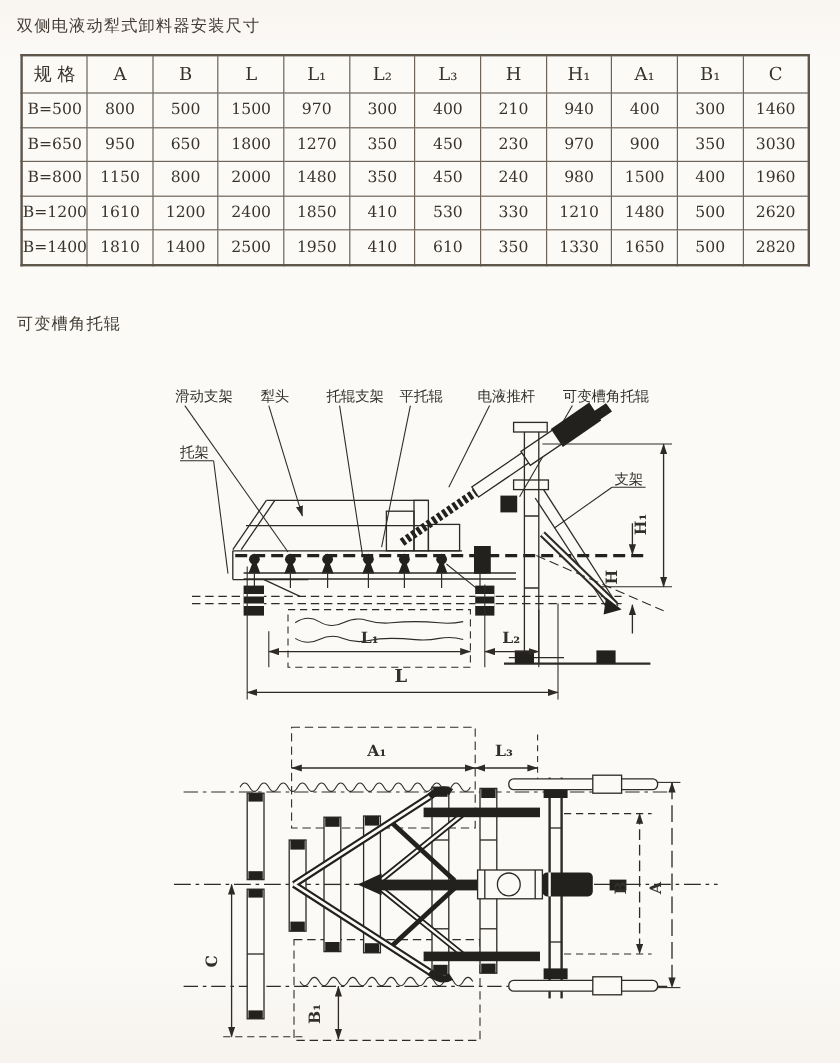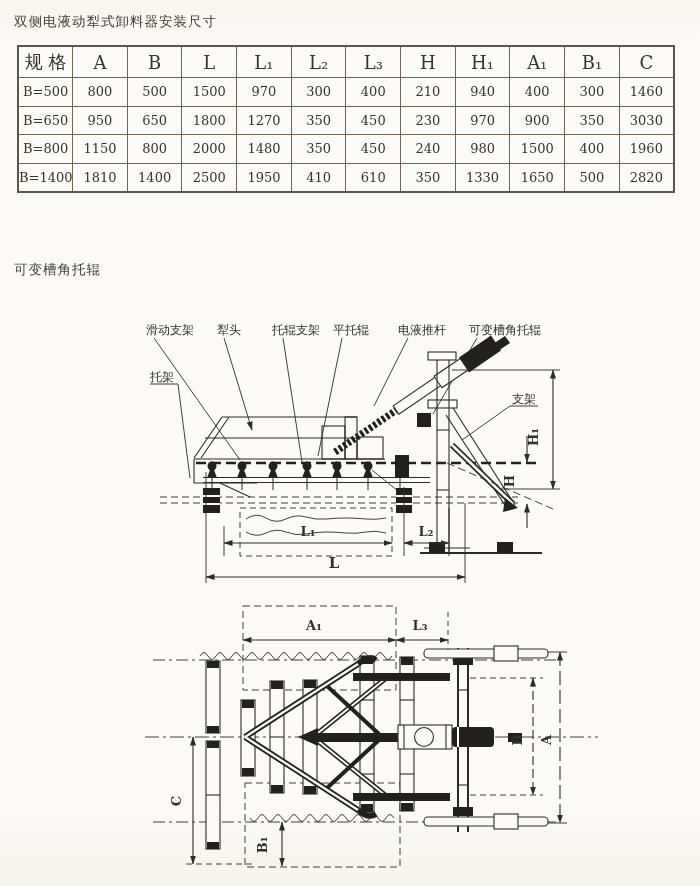--- a/index.html
+++ b/index.html
@@ -8,21 +8,21 @@
         font-family:"DejaVu Sans",sans-serif;color:#3a342e;}
   .doc-title{position:absolute;left:14px;font-size:13.5px;font-weight:normal;
              letter-spacing:1px;color:#433c34;}
   #t1{top:13px;} #t2{top:261px;}
   table.spec{position:absolute;left:17px;top:45px;width:658px;border-collapse:collapse;
              table-layout:fixed;font-family:"DejaVu Serif","Liberation Serif",serif;
              font-size:13px;color:#3a332c;}
   table.spec{border:2px solid #5f564b;}
   table.spec th,table.spec td{border:1px solid #6e6459;text-align:center;
              font-weight:normal;padding:0;}
-  table.spec th{height:30px;font-size:18px;}
+  table.spec th{height:30px;font-size:15px;}
   table.spec td{height:27.6px;}
   svg text{font-family:"DejaVu Sans",sans-serif;font-size:12px;fill:#33302b;}
   svg text.dim{font-family:"DejaVu Serif","Liberation Serif",serif;font-weight:bold;
                font-size:13px;}
   svg text.dimL{font-size:15px;}
   .ink{stroke:#2e2b27;fill:none;stroke-width:1.1;}
   .thin{stroke-width:0.9;}
   .fillk{fill:#23211e;stroke:none;}
   .wht{fill:#fbfaf7;}
 </style>
@@ -85,20 +85,34 @@
           <td>800</td>
           <td>2000</td>
           <td>1480</td>
           <td>350</td>
           <td>450</td>
           <td>240</td>
           <td>980</td>
           <td>1500</td>
           <td>400</td>
           <td>1960</td>
+        </tr>
+        <tr>
+          <td>B=1200</td>
+          <td>1610</td>
+          <td>1200</td>
+          <td>2400</td>
+          <td>1850</td>
+          <td>410</td>
+          <td>530</td>
+          <td>330</td>
+          <td>1210</td>
+          <td>1480</td>
+          <td>500</td>
+          <td>2620</td>
         </tr>
         <tr>
           <td>B=1400</td>
           <td>1810</td>
           <td>1400</td>
           <td>2500</td>
           <td>1950</td>
           <td>410</td>
           <td>610</td>
           <td>350</td>

